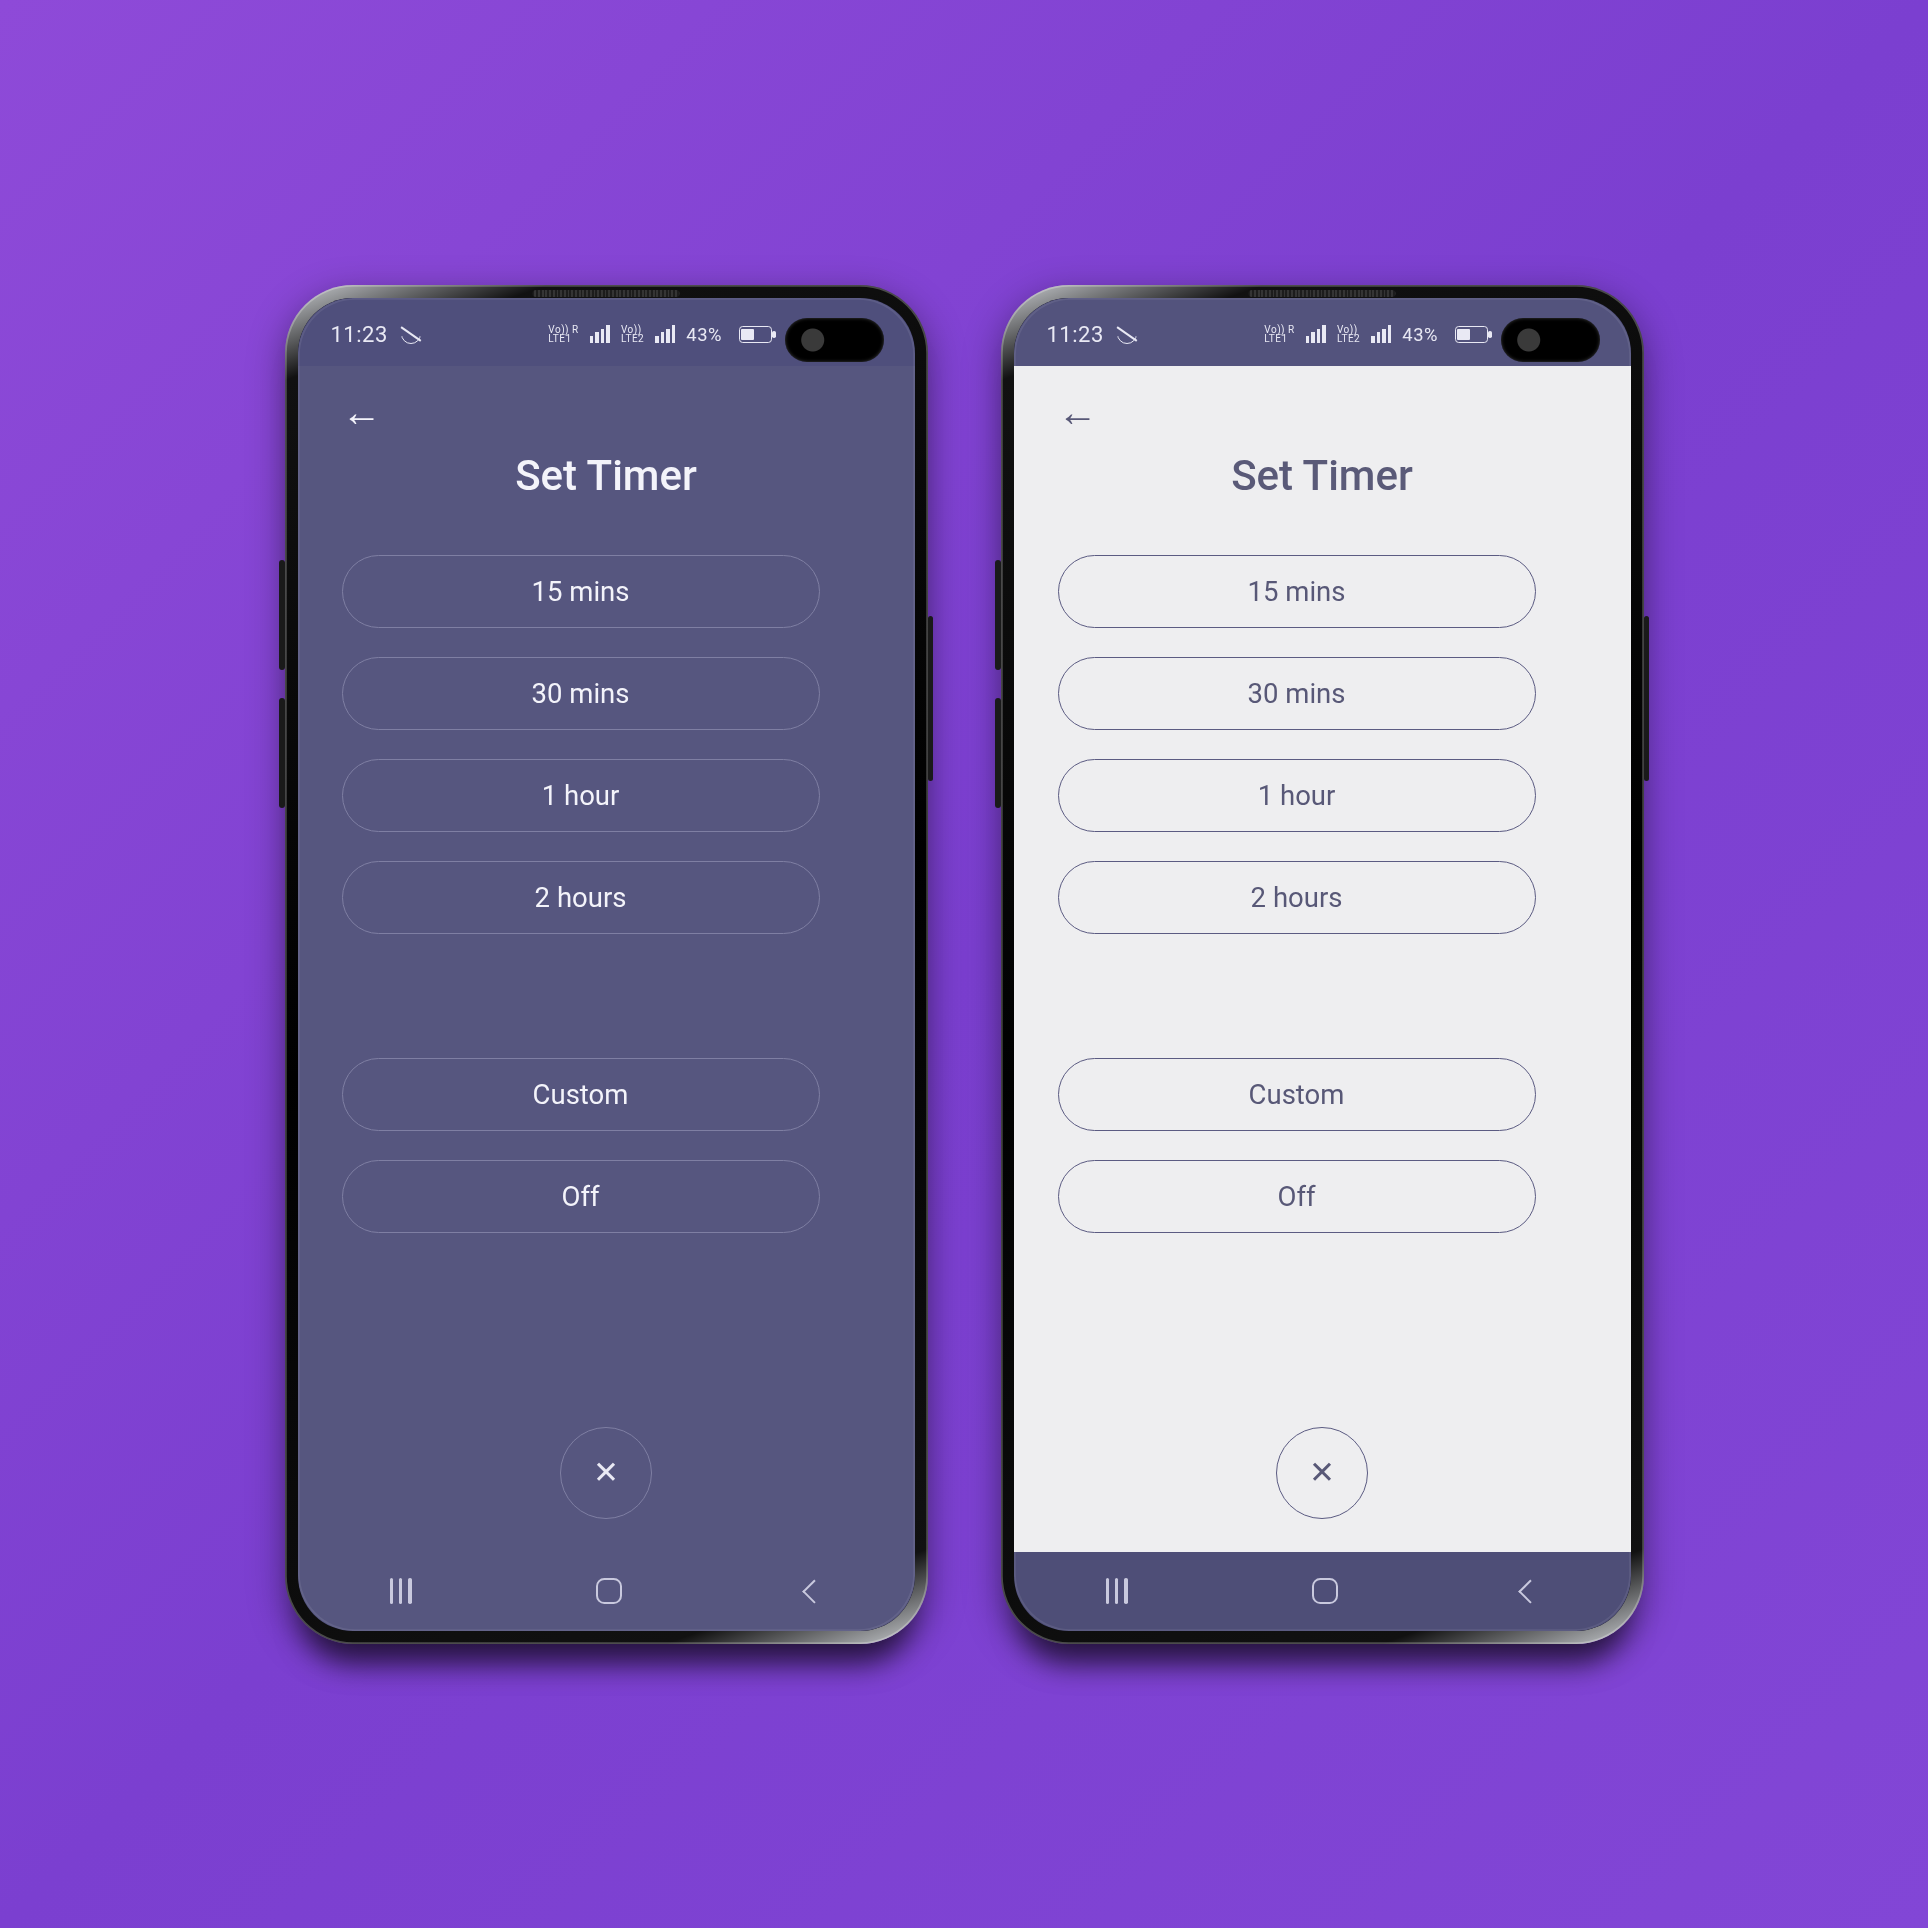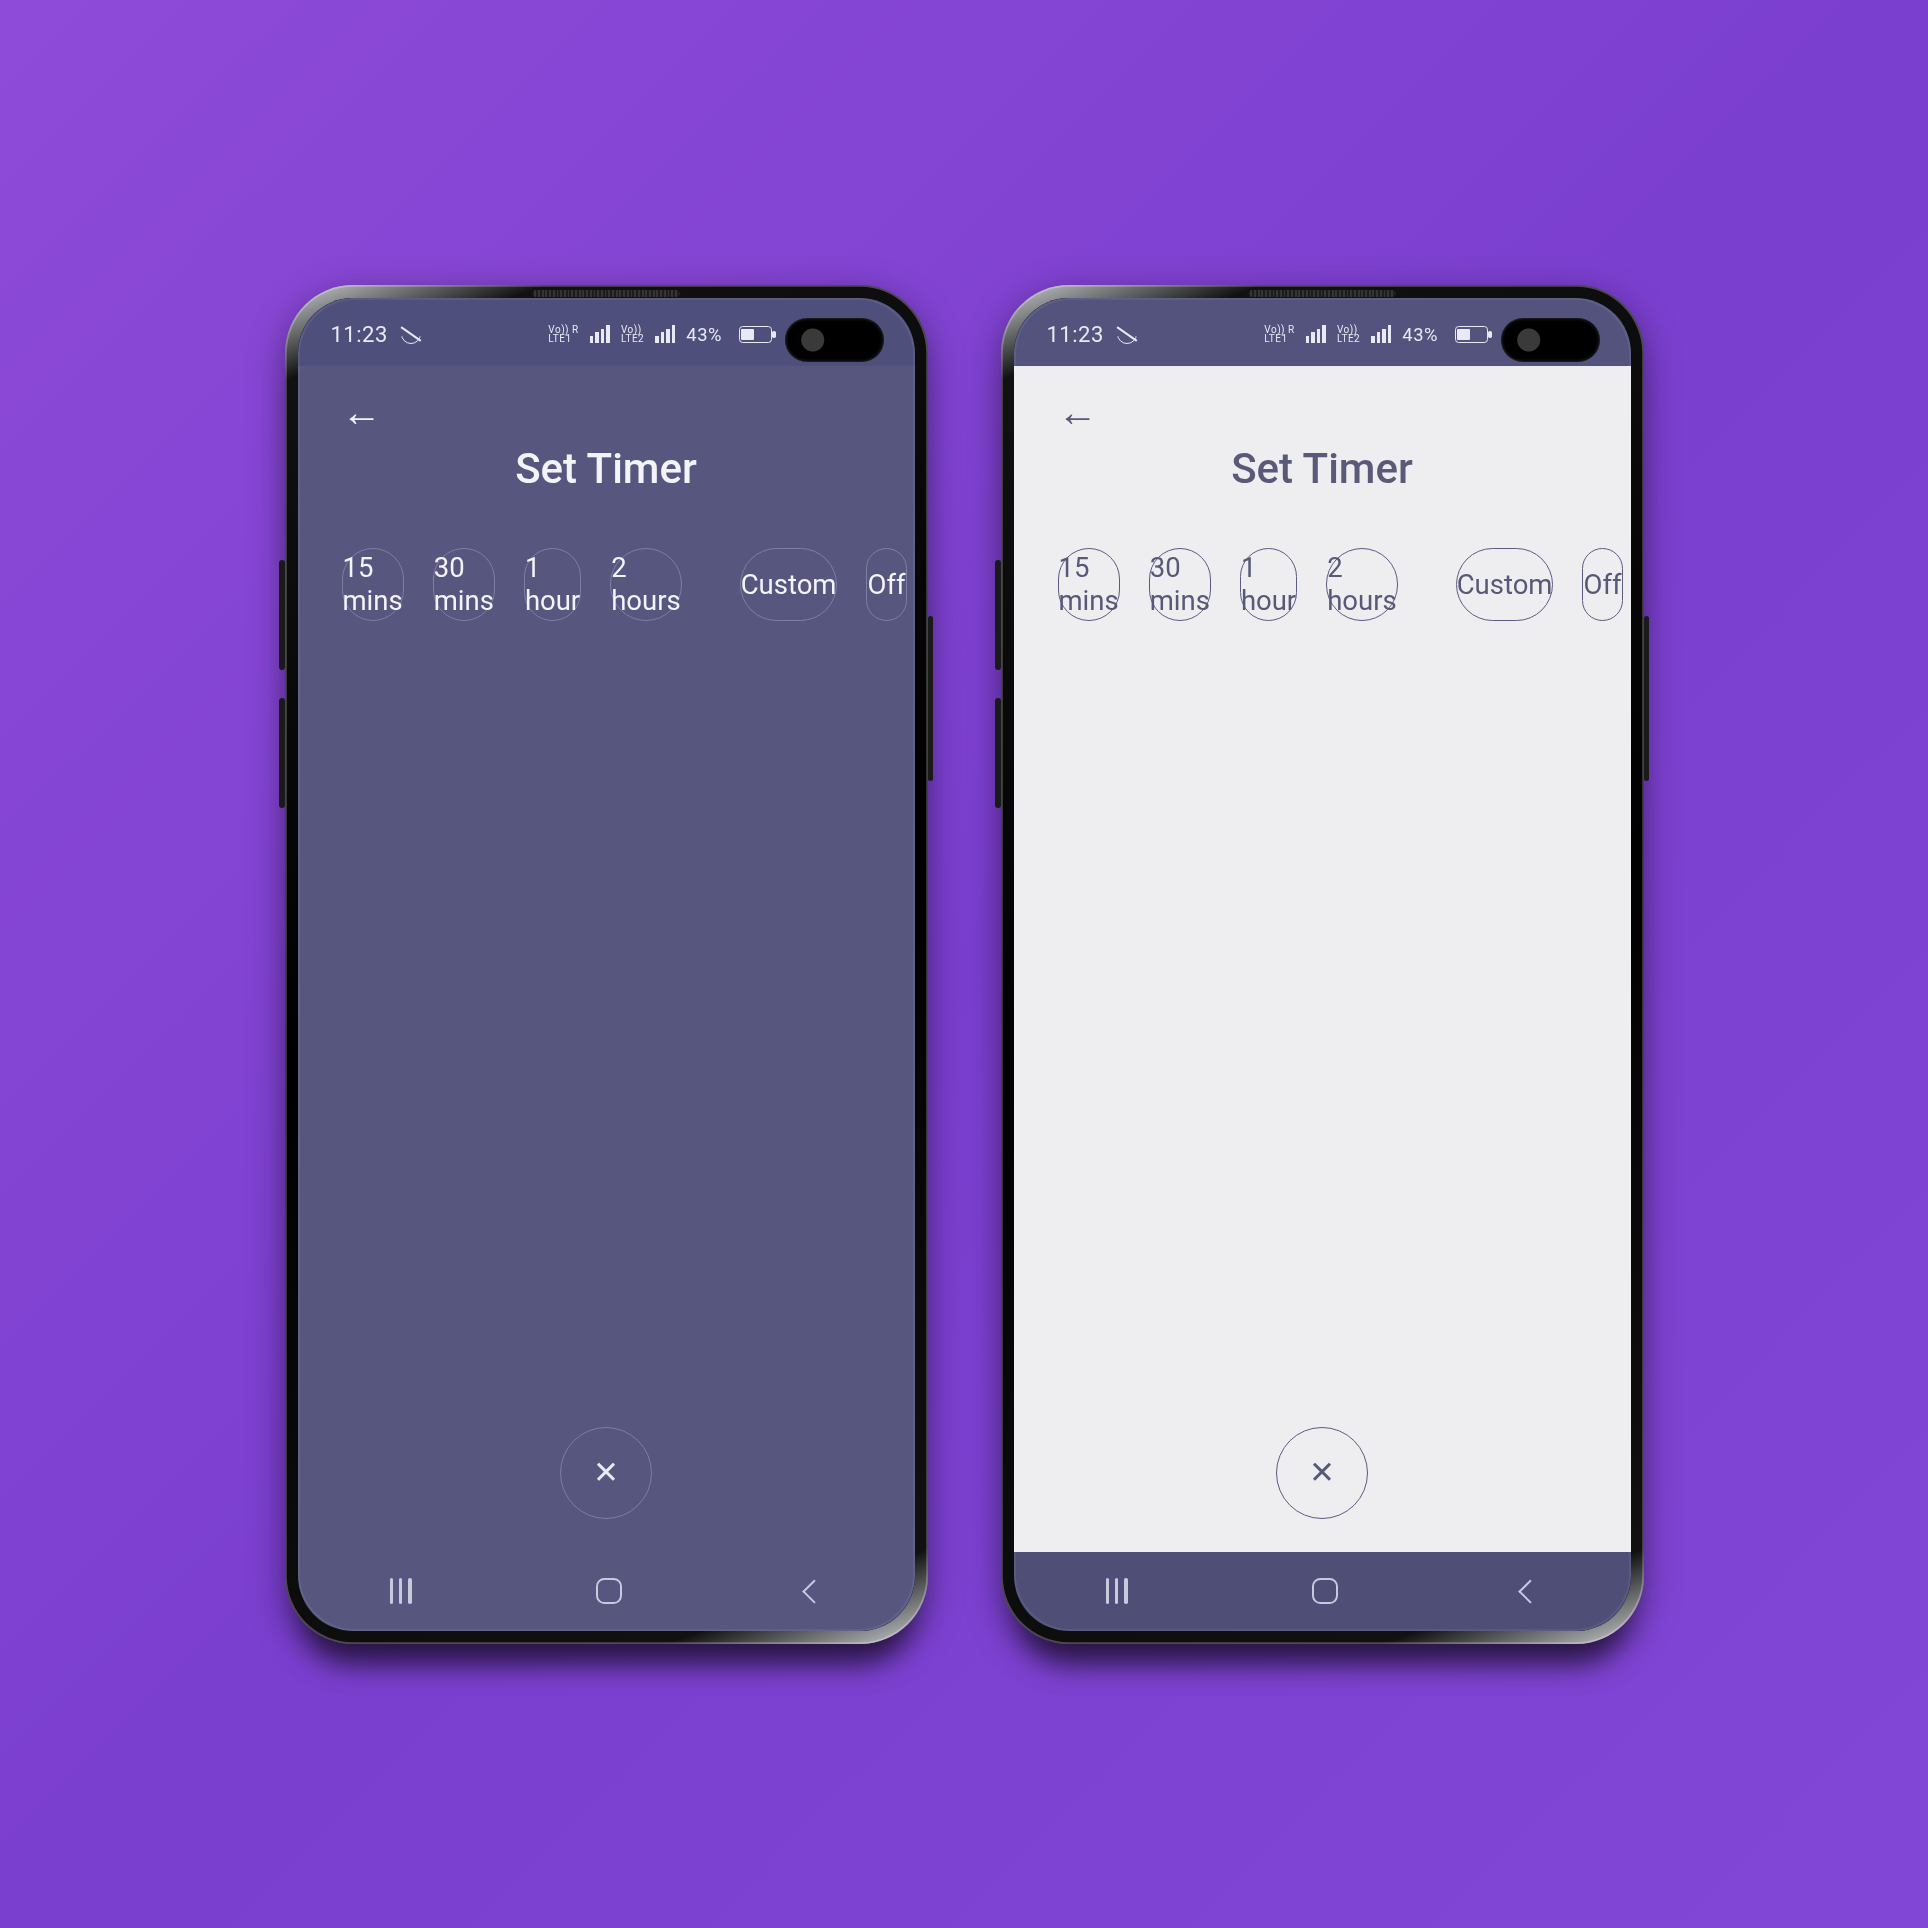--- a/index.html
+++ b/index.html
@@ -93,23 +93,23 @@
   
   .content{
     position:absolute; left:0;right:0;
     top:68px; bottom:79px;
     padding: 22px 44px 0;
   }
   .back-row{height:51px;display:flex;align-items:center;}
   .back-arrow{font-size:40px;line-height:1;}
   .title{
     text-align:center;font-size:42px;font-weight:500;
-    margin: 5px 0 55px;
-  }
-  .options{display:flex;flex-direction:row;gap:29px;align-items:flex-start;}
+    margin: 12px 0 55px;
+  }
+  .options{display:flex;flex-direction:column;gap:29px;align-items:flex-start;}
   .pill{
     width:478px;height:73px;border-radius:46px;
     display:flex;align-items:center;justify-content:center;
     font-size:27.5px;
     border:1.8px solid;
     background:transparent;
   }
   .group-gap{height:66px;}
   .close-wrap{
     position:absolute;left:0;right:0;bottom:33px;

